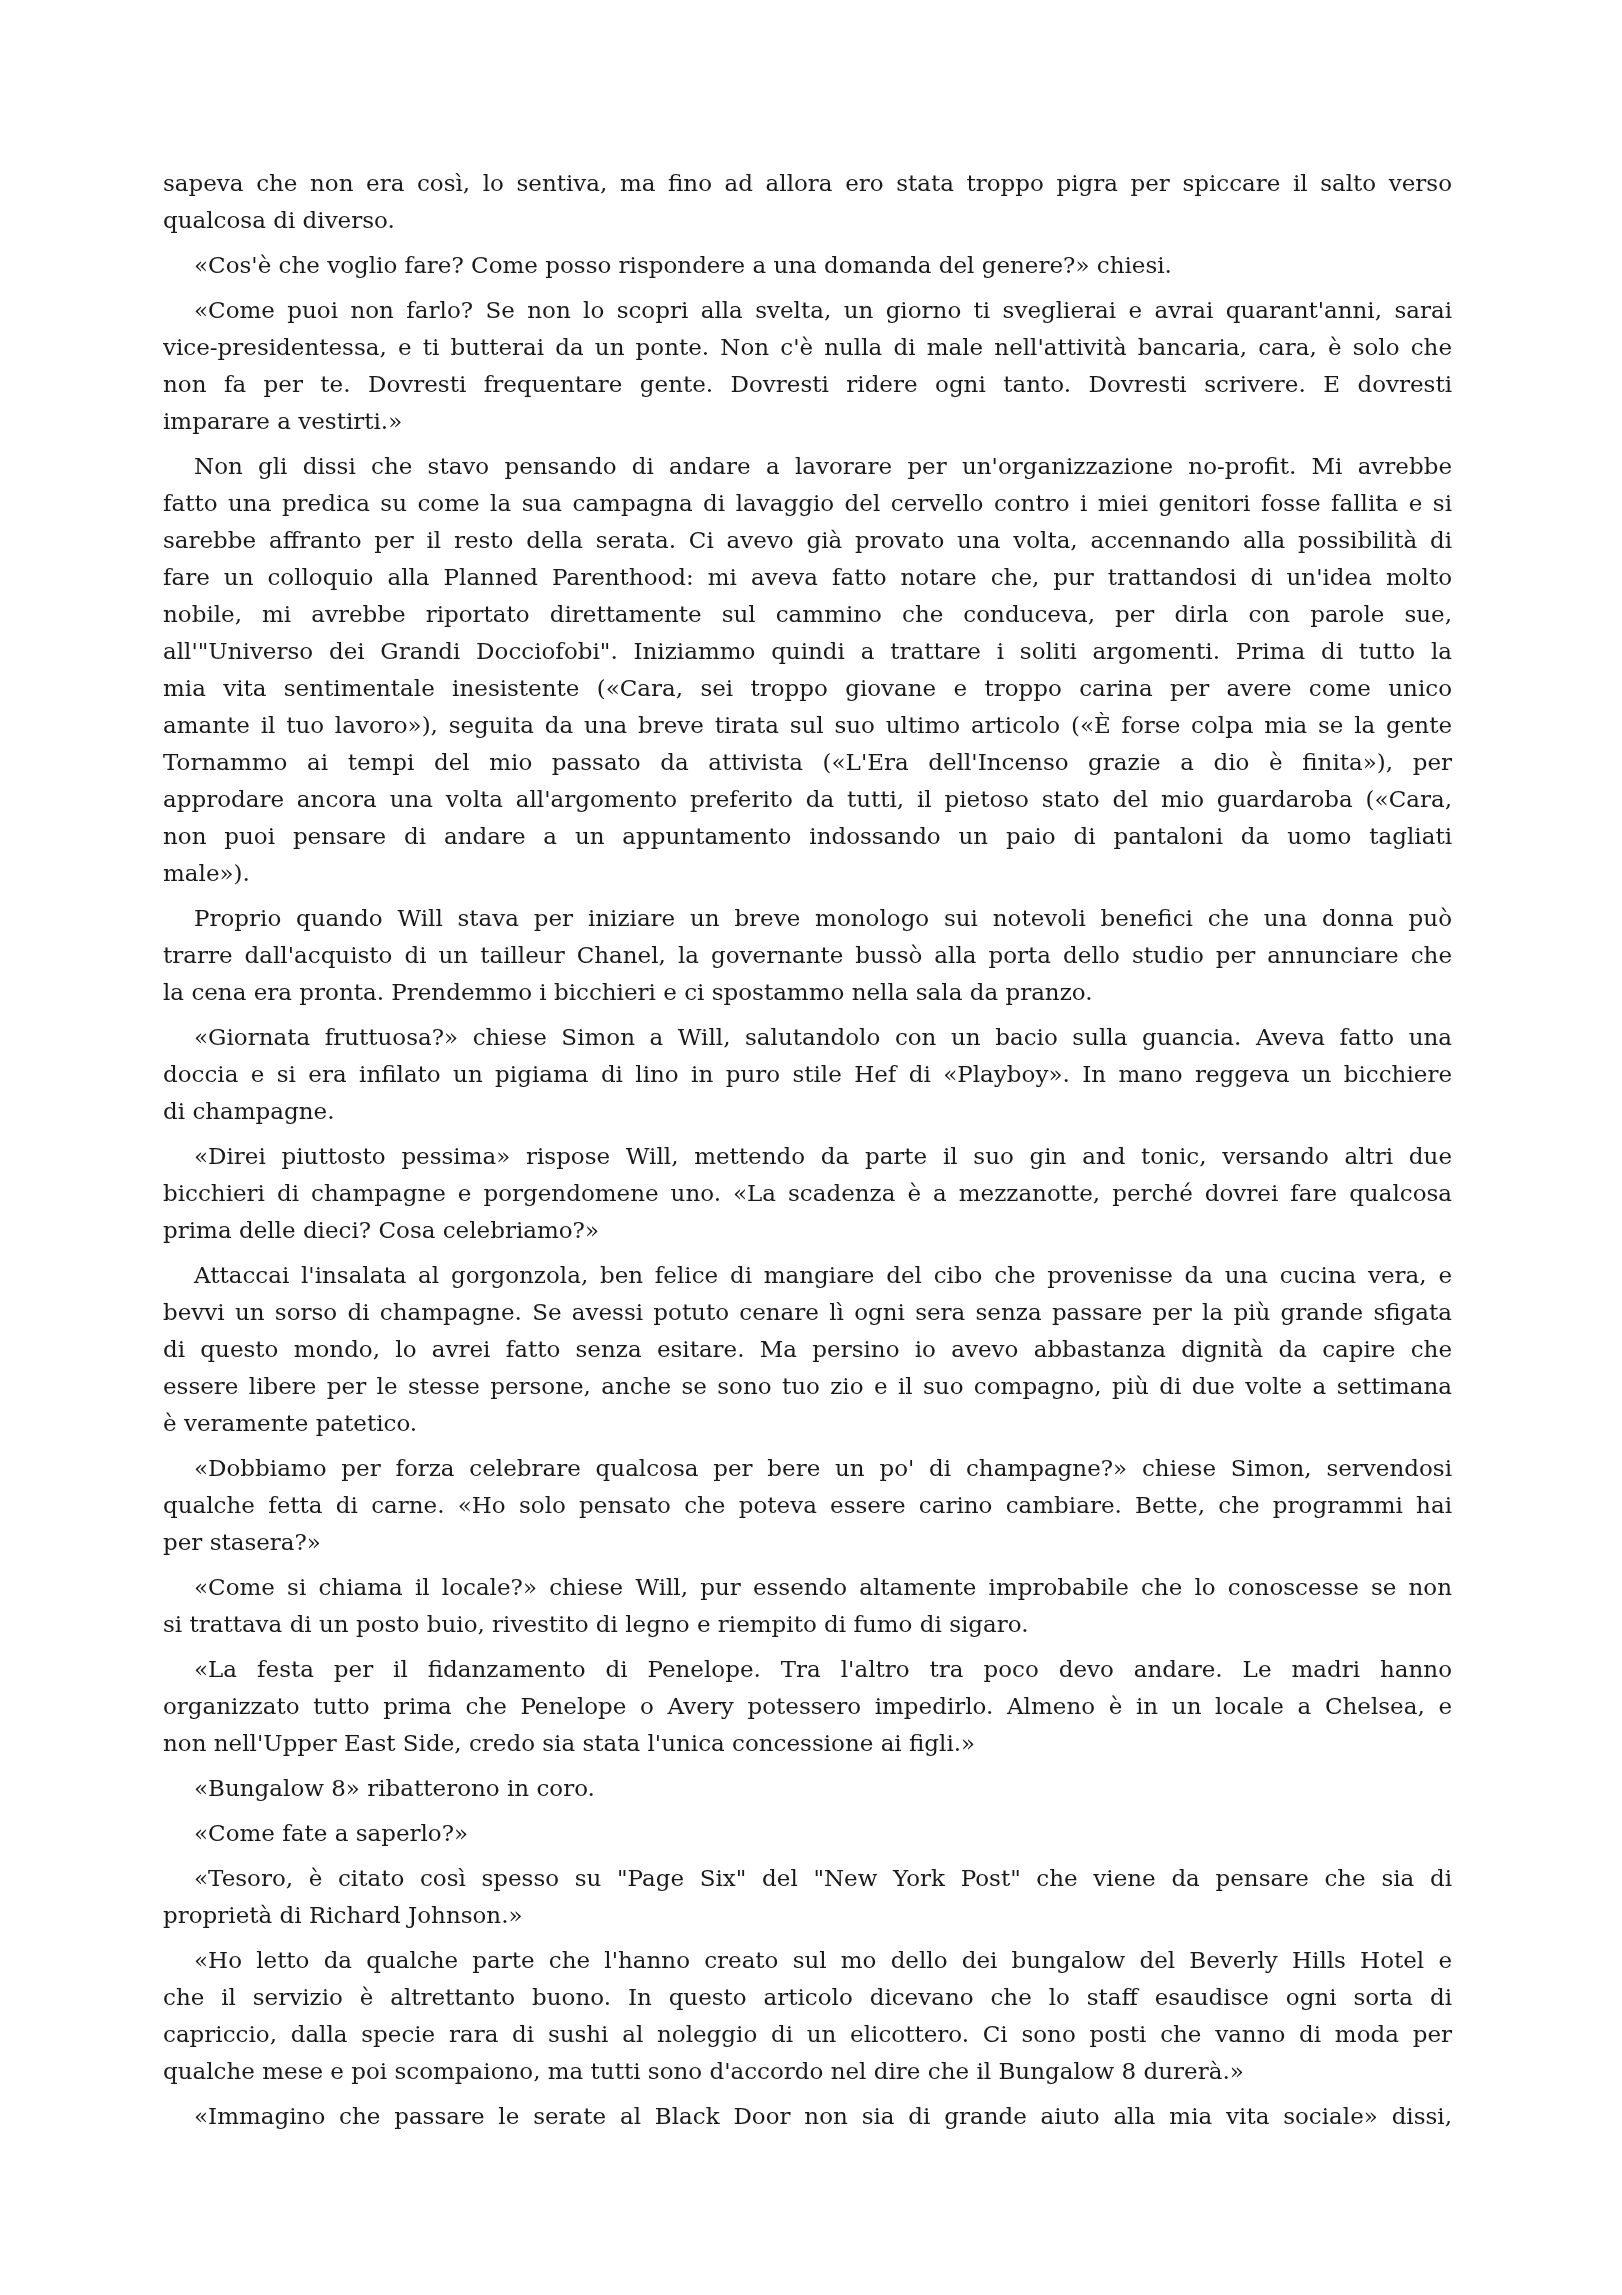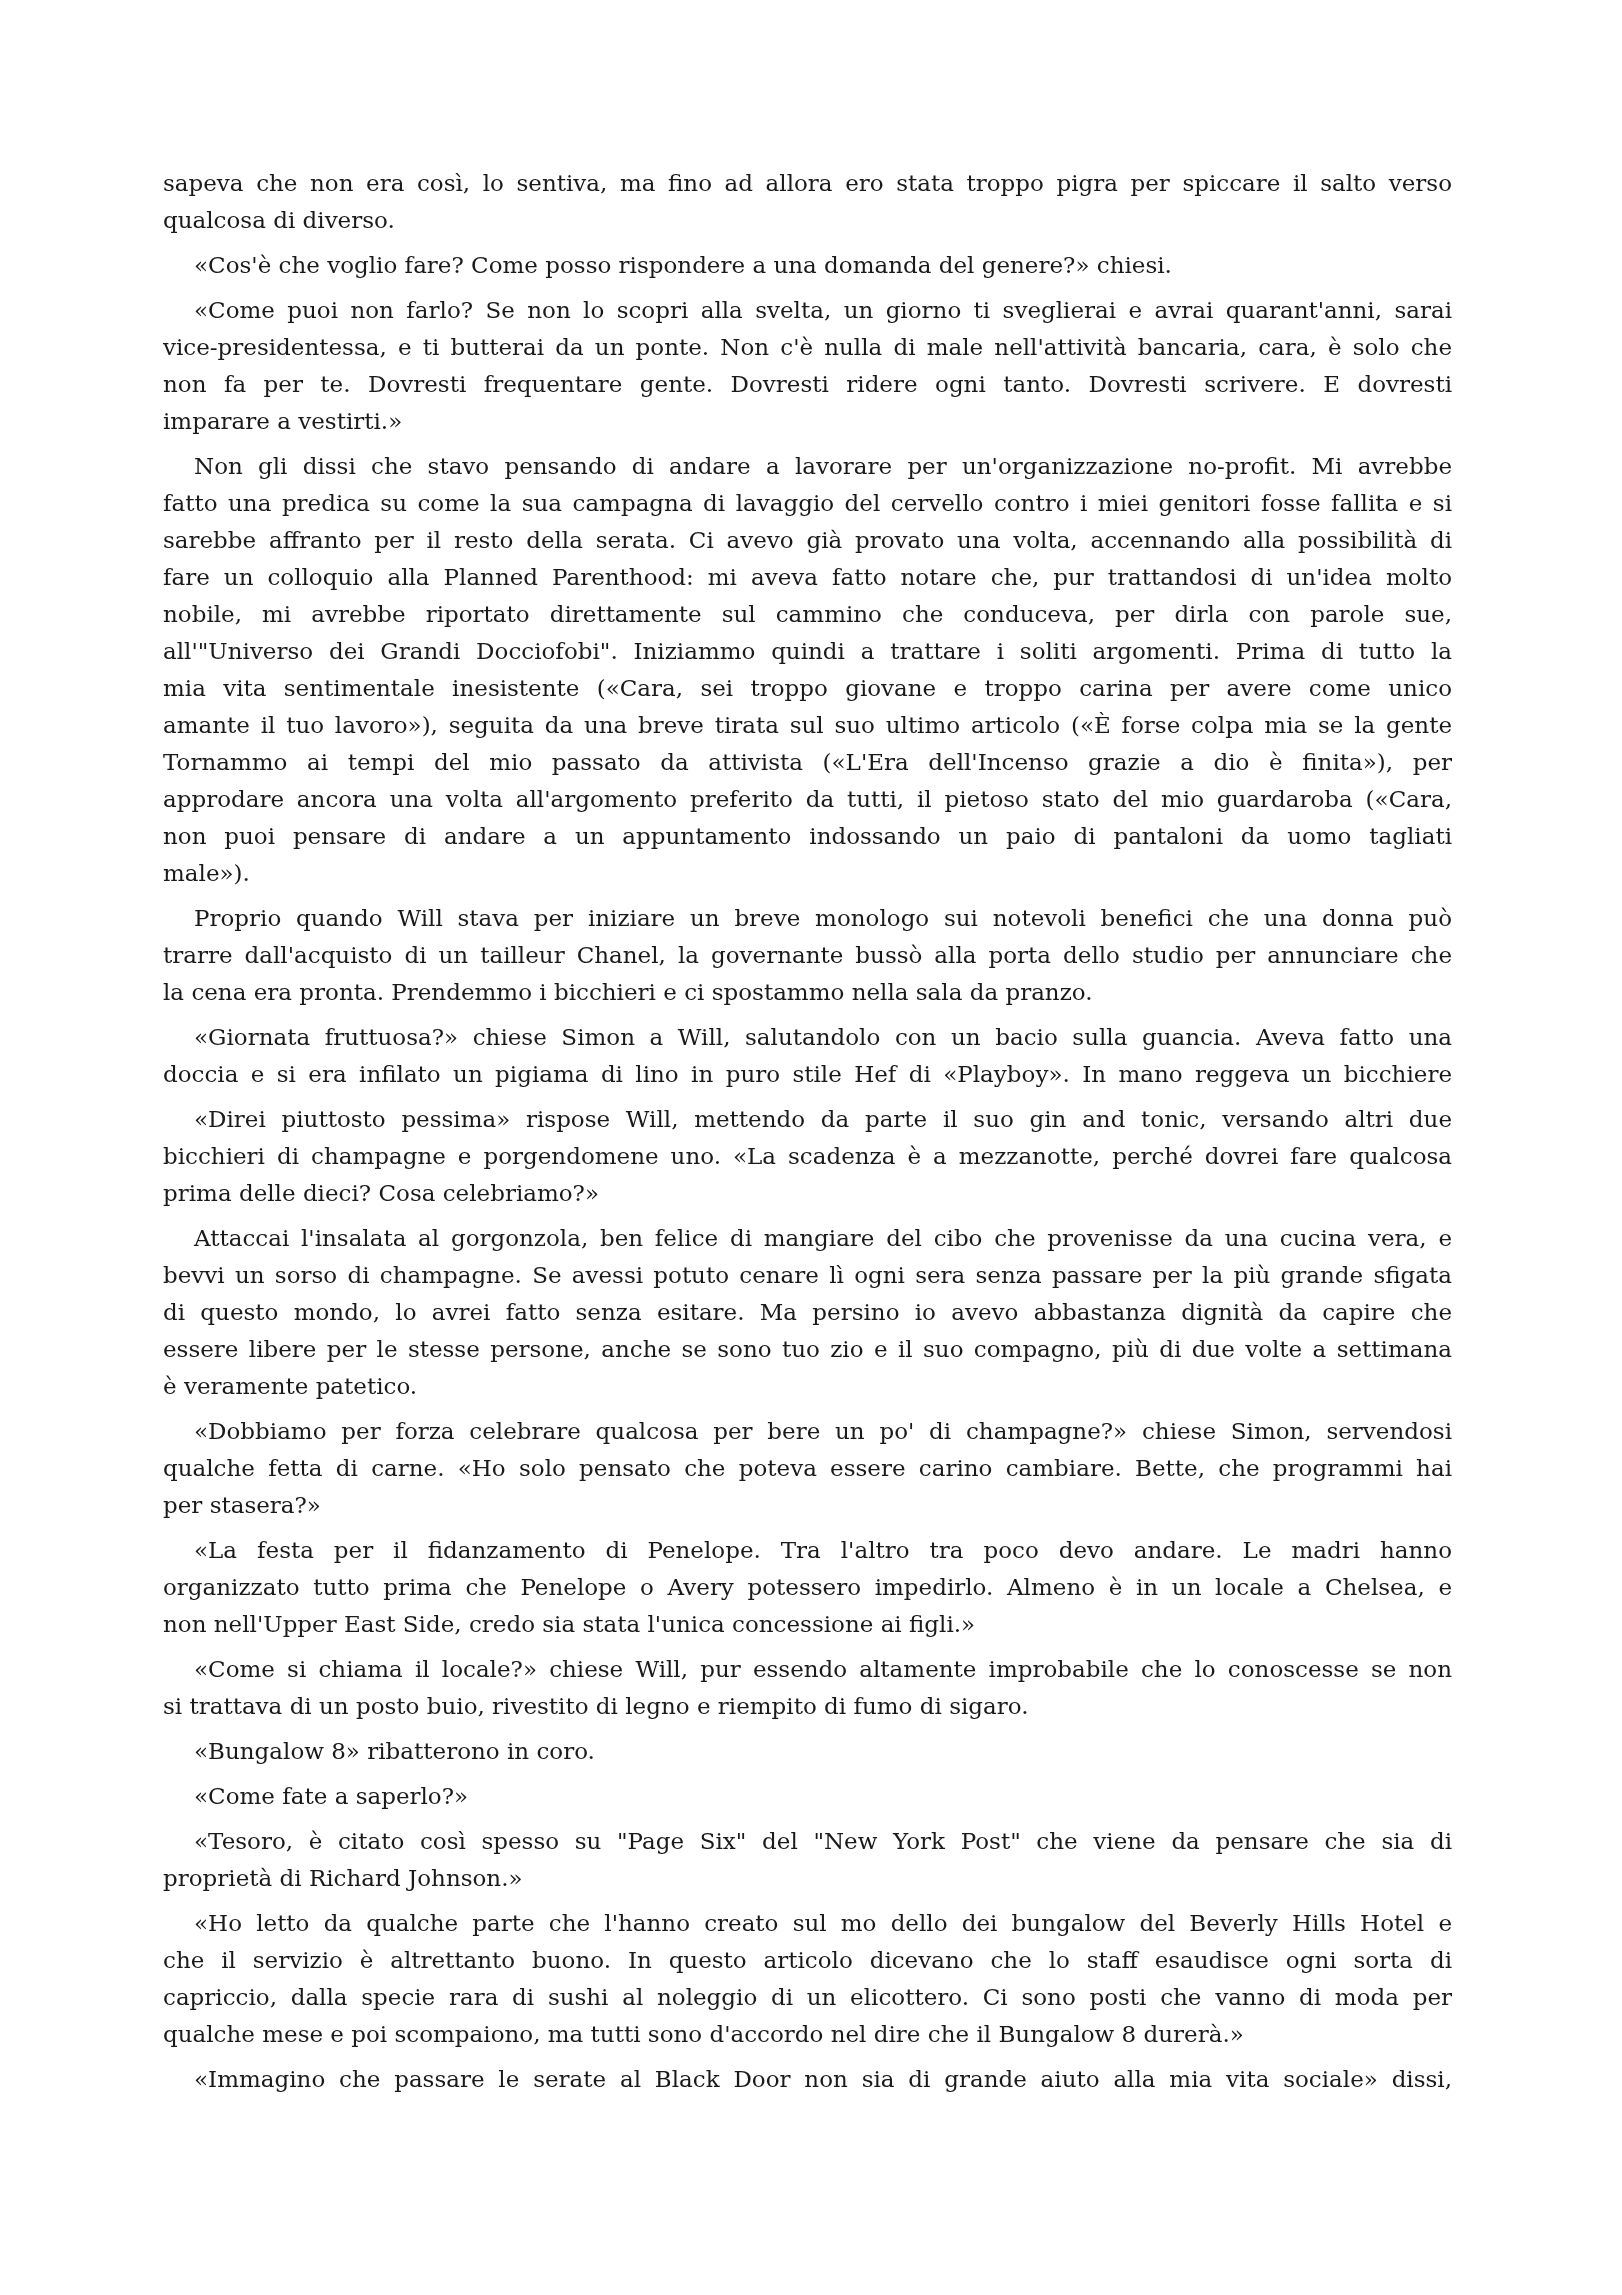--- a/index.html
+++ b/index.html
@@ -56,46 +56,47 @@
         <div class="line left">male»).</div>
       </div>
       <div class="para">
         <div class="line just indent">Proprio quando Will stava per iniziare un breve monologo sui notevoli benefici che una donna può</div>
         <div class="line just">trarre dall'acquisto di un tailleur Chanel, la governante bussò alla porta dello studio per annunciare che</div>
         <div class="line left">la cena era pronta. Prendemmo i bicchieri e ci spostammo nella sala da pranzo.</div>
       </div>
       <div class="para">
         <div class="line just indent">«Giornata fruttuosa?» chiese Simon a Will, salutandolo con un bacio sulla guancia. Aveva fatto una</div>
         <div class="line just">doccia e si era infilato un pigiama di lino in puro stile Hef di «Playboy». In mano reggeva un bicchiere</div>
+        <div class="line left">di champagne.</div>
       </div>
       <div class="para">
         <div class="line just indent">«Direi piuttosto pessima» rispose Will, mettendo da parte il suo gin and tonic, versando altri due</div>
         <div class="line just">bicchieri di champagne e porgendomene uno. «La scadenza è a mezzanotte, perché dovrei fare qualcosa</div>
         <div class="line left">prima delle dieci? Cosa celebriamo?»</div>
       </div>
       <div class="para">
         <div class="line just indent">Attaccai l'insalata al gorgonzola, ben felice di mangiare del cibo che provenisse da una cucina vera, e</div>
         <div class="line just">bevvi un sorso di champagne. Se avessi potuto cenare lì ogni sera senza passare per la più grande sfigata</div>
         <div class="line just">di questo mondo, lo avrei fatto senza esitare. Ma persino io avevo abbastanza dignità da capire che</div>
         <div class="line just">essere libere per le stesse persone, anche se sono tuo zio e il suo compagno, più di due volte a settimana</div>
         <div class="line left">è veramente patetico.</div>
       </div>
       <div class="para">
         <div class="line just indent">«Dobbiamo per forza celebrare qualcosa per bere un po' di champagne?» chiese Simon, servendosi</div>
         <div class="line just">qualche fetta di carne. «Ho solo pensato che poteva essere carino cambiare. Bette, che programmi hai</div>
         <div class="line left">per stasera?»</div>
       </div>
       <div class="para">
+        <div class="line just indent">«Come si chiama il locale?» chiese Will, pur essendo altamente improbabile che lo conoscesse se non</div>
+        <div class="line left">si trattava di un posto buio, rivestito di legno e riempito di fumo di sigaro.</div>
+      </div>
+      <div class="para">
         <div class="line just indent">«La festa per il fidanzamento di Penelope. Tra l'altro tra poco devo andare. Le madri hanno</div>
         <div class="line just">organizzato tutto prima che Penelope o Avery potessero impedirlo. Almeno è in un locale a Chelsea, e</div>
         <div class="line left">non nell'Upper East Side, credo sia stata l'unica concessione ai figli.»</div>
-      </div>
-      <div class="para">
-        <div class="line just indent">«Come si chiama il locale?» chiese Will, pur essendo altamente improbabile che lo conoscesse se non</div>
-        <div class="line left">si trattava di un posto buio, rivestito di legno e riempito di fumo di sigaro.</div>
       </div>
       <div class="para">
         <div class="line left indent">«Bungalow 8» ribatterono in coro.</div>
       </div>
       <div class="para">
         <div class="line left indent">«Come fate a saperlo?»</div>
       </div>
       <div class="para">
         <div class="line just indent">«Tesoro, è citato così spesso su "Page Six" del "New York Post" che viene da pensare che sia di</div>
         <div class="line left">proprietà di Richard Johnson.»</div>

